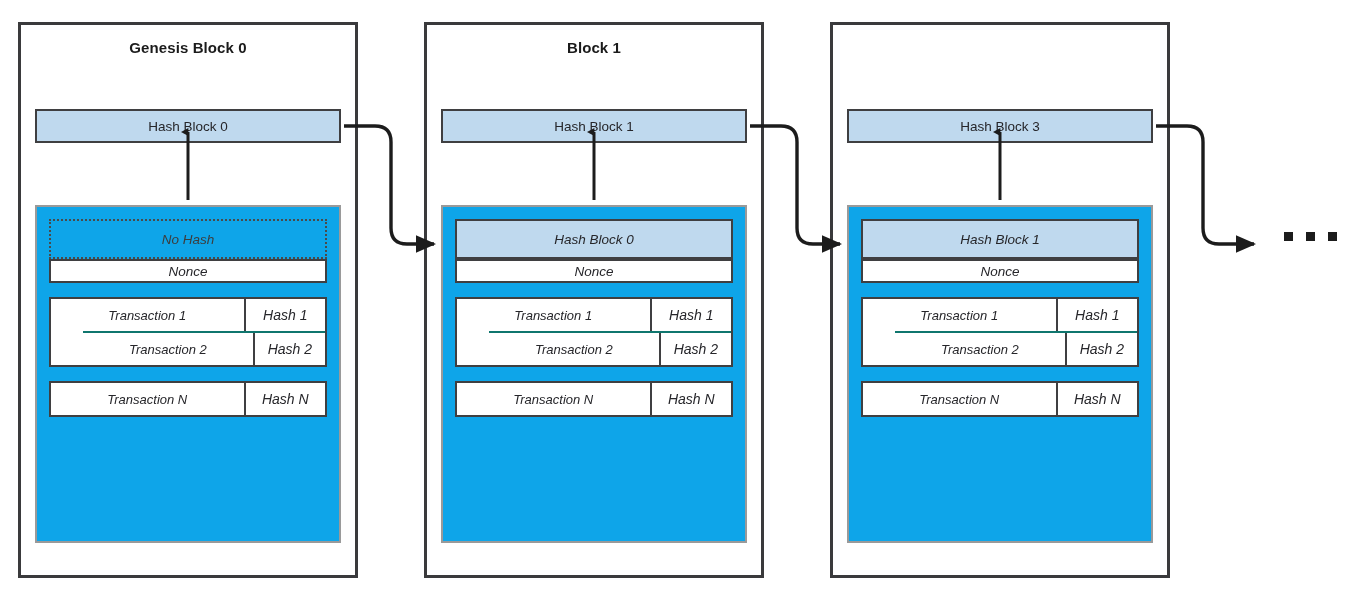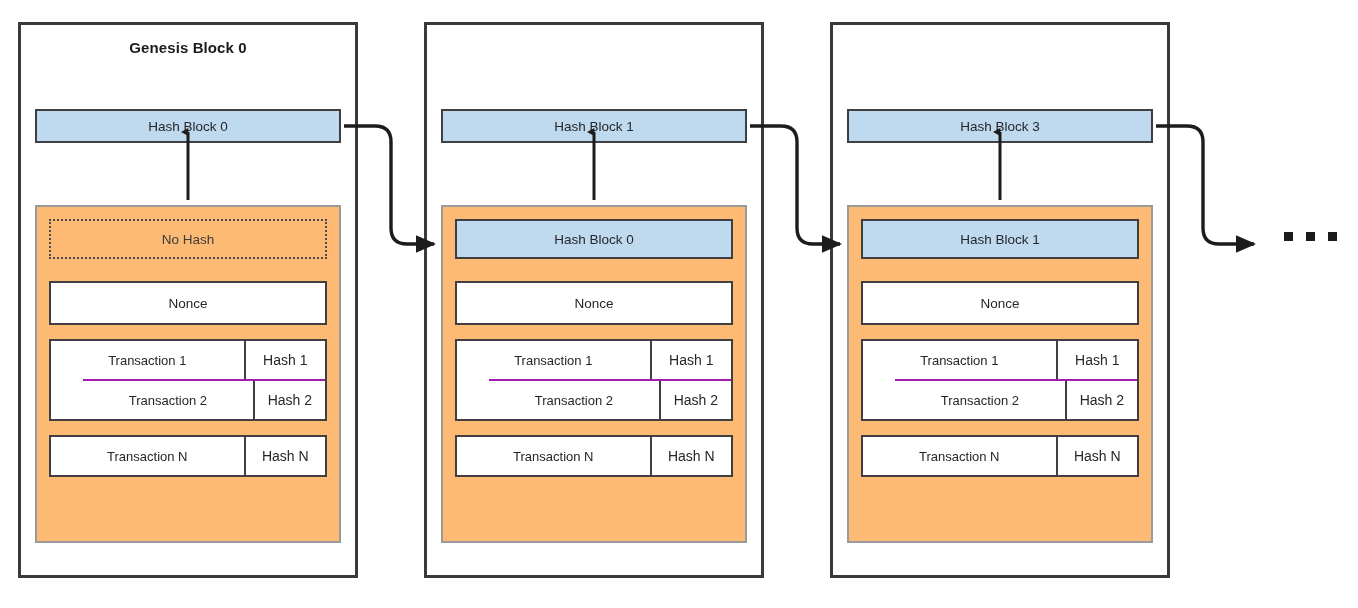--- a/index.html
+++ b/index.html
@@ -65,68 +65,69 @@
     color: #26262a;
   }
 
   
   .panel {
     position: absolute;
     left: 14px;
     right: 14px;
     top: 180px;
     bottom: 32px;
-    background: #fdba74;
+    background: #0ea5e9;
     border: 2px solid #9a9a9a;
     box-sizing: border-box;
     padding: 12px 12px 0 12px;
+    font-style: italic;
   }
 
   .prev-hash {
     height: 40px;
     border: 2px solid #3f3f41;
     background: #bfd9ee;
     box-sizing: border-box;
     display: flex;
     align-items: center;
     justify-content: center;
     font-size: 13.5px;
     color: #26262a;
   }
   .prev-hash.none {
     border: 2px dotted #4a4a4a;
     background: transparent;
     color: #3d3d3d;
   }
 
   .nonce {
-    margin-top: 22px;
-    height: 44px;
+    margin-top: 0;
+    height: 24px;
     border: 2px solid #3f3f41;
     background: #ffffff;
     box-sizing: border-box;
     display: flex;
     align-items: center;
     justify-content: center;
     font-size: 13.5px;
     color: #26262a;
   }
 
   .tx-group {
     margin-top: 14px;
     border: 2px solid #3f3f41;
     background: #ffffff;
     box-sizing: border-box;
   }
   .tx-row {
     display: flex;
-    height: 38px;
+    height: 32px;
   }
   .tx-row + .tx-row {
-    border-top: 2px solid #a21caf;
+    border-top: 2px solid #0f766e;
     margin-left: 32px;
   }
   .tx-name {
     flex: 0 0 71%;
     display: flex;
     align-items: center;
     justify-content: center;
     font-size: 13px;
     color: #26262a;
     border-right: 2px solid #3f3f41;
@@ -188,20 +189,21 @@
       <div class="tx-group">
         <div class="tx-row">
           <div class="tx-name">Transaction N</div>
           <div class="tx-hash">Hash N</div>
         </div>
       </div>
     </div>
   </div>
 
   <div class="block block-1">
+    <div class="block-title">Block 1</div>
     <div class="hash-bar">Hash Block 1</div>
     <div class="panel">
       <div class="prev-hash">Hash Block 0</div>
       <div class="nonce">Nonce</div>
       <div class="tx-group">
         <div class="tx-row">
           <div class="tx-name">Transaction 1</div>
           <div class="tx-hash">Hash 1</div>
         </div>
         <div class="tx-row">

